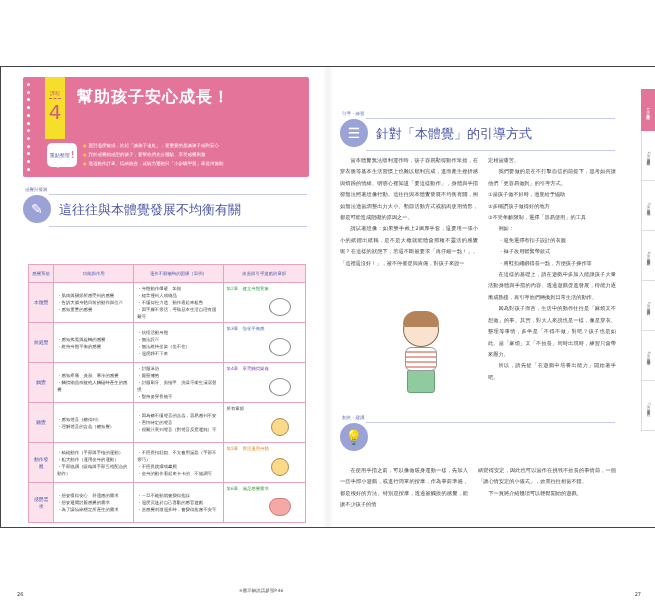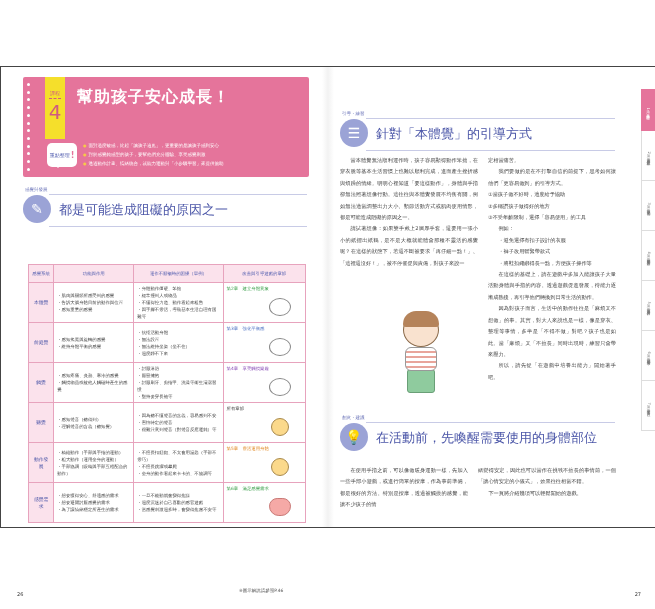--- a/index.html
+++ b/index.html
@@ -105,21 +105,21 @@
         <li>面對過度敏感，比起「讓孩子適應」，更重要的是讓孩子感到安心</li>
         <li>對於感覺鈍感型的孩子，要幫他們充分體驗、享受感覺刺激</li>
         <li>透過動作計畫、情緒統合，就能力運動與「小步驟學習」來提供協助</li>
       </ul>
     </div>
 
     <div class="sec-head" style="left:22px;top:124px;width:284px">
       <span class="kicker">感覺與發展</span>
       <div class="rule"></div>
       <div class="circ">✎</div>
-      <div class="title">都是可能造成阻礙的原因之一</div>
+      <div class="title">這往往與本體覺發展不均衡有關</div>
       <div class="rule2"></div>
     </div>
 
     <table>
       <thead>
         <tr>
           <th>感覺系統</th>
           <th>功能與作用</th>
           <th>運作不順暢時的困擾（舉例）</th>
           <th>改善與引導遊戲的章節</th>
@@ -255,21 +255,20 @@
         <p class="ind2">・將鞋扣繩綁得長一點，方便孩子操作等</p>
         <p>在這樣的基礎上，請在遊戲中多加入能讓孩子大量活動身體與手指的內容。透過遊戲促進發展，待能力逐漸成熟後，再引導他們轉換到日常生活的動作。</p>
         <p>因為對孩子而言，生活中的動作往往是「麻煩又不想做」的事。其實，對大人來說也是一樣，像是穿衣、整理等事情，多半是「不得不做」對吧？孩子也是如此。當「麻煩」又「不擅長」同時出現時，練習只會帶來壓力。</p>
         <p>所以，請先從「在遊戲中培養出能力」開始著手吧。</p>
       </div>
 
     <div class="sec-head" style="left:12px;top:352px;width:275px">
       <span class="kicker">創意・建議</span>
       <div class="circ">💡</div>
       <div class="rule"></div>
-      <div class="title">在活動前，先喚醒需要使用的身體部位</div>
     </div>
 
     <div class="body-text" style="left:12px;top:398px;width:128px">
       <p>在使用手指之前，可以像做暖身運動一樣，先加入一些手部小遊戲，或進行簡單的按摩，作為事前準備，都是很好的方法。特別是按摩，透過被觸摸的感覺，能讓不少孩子的情</p>
     </div>
     <div class="body-text" style="left:150px;top:398px;width:138px" id="bcol2">
         <p class="noind">緒變得安定，因此也可以當作在挑戰不擅長的事情前，一個「讓心情安定的小儀式」，效果往往相當不錯。</p>
         <p>下一頁將介紹幾項可以輕鬆開始的遊戲。</p>
       </div>
 

